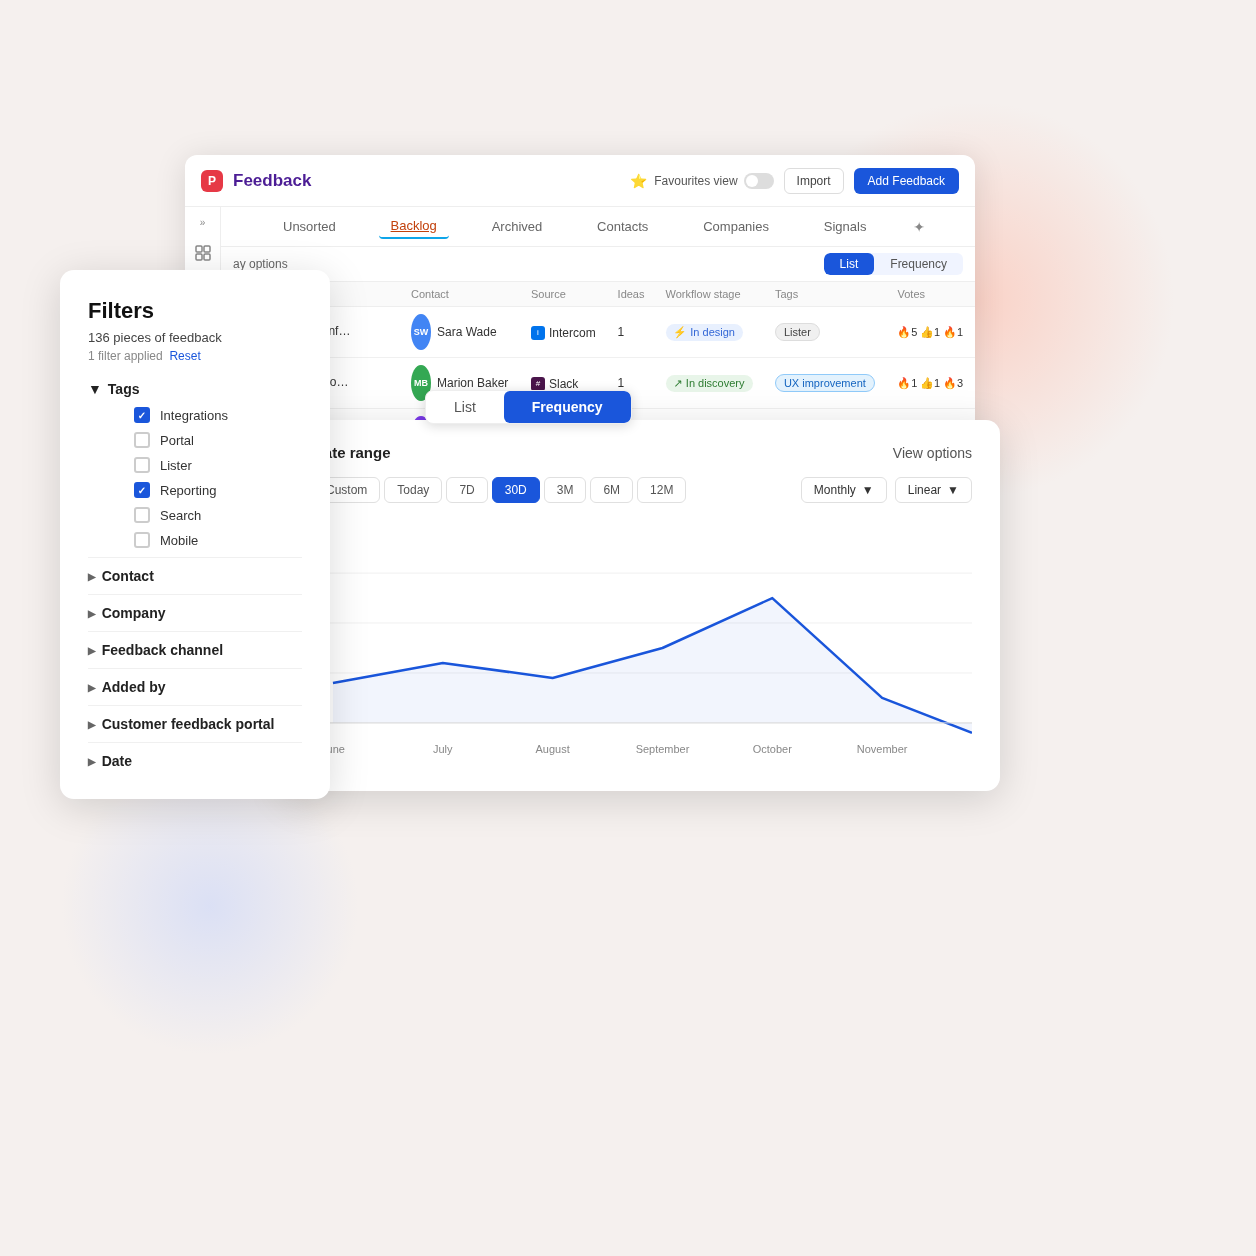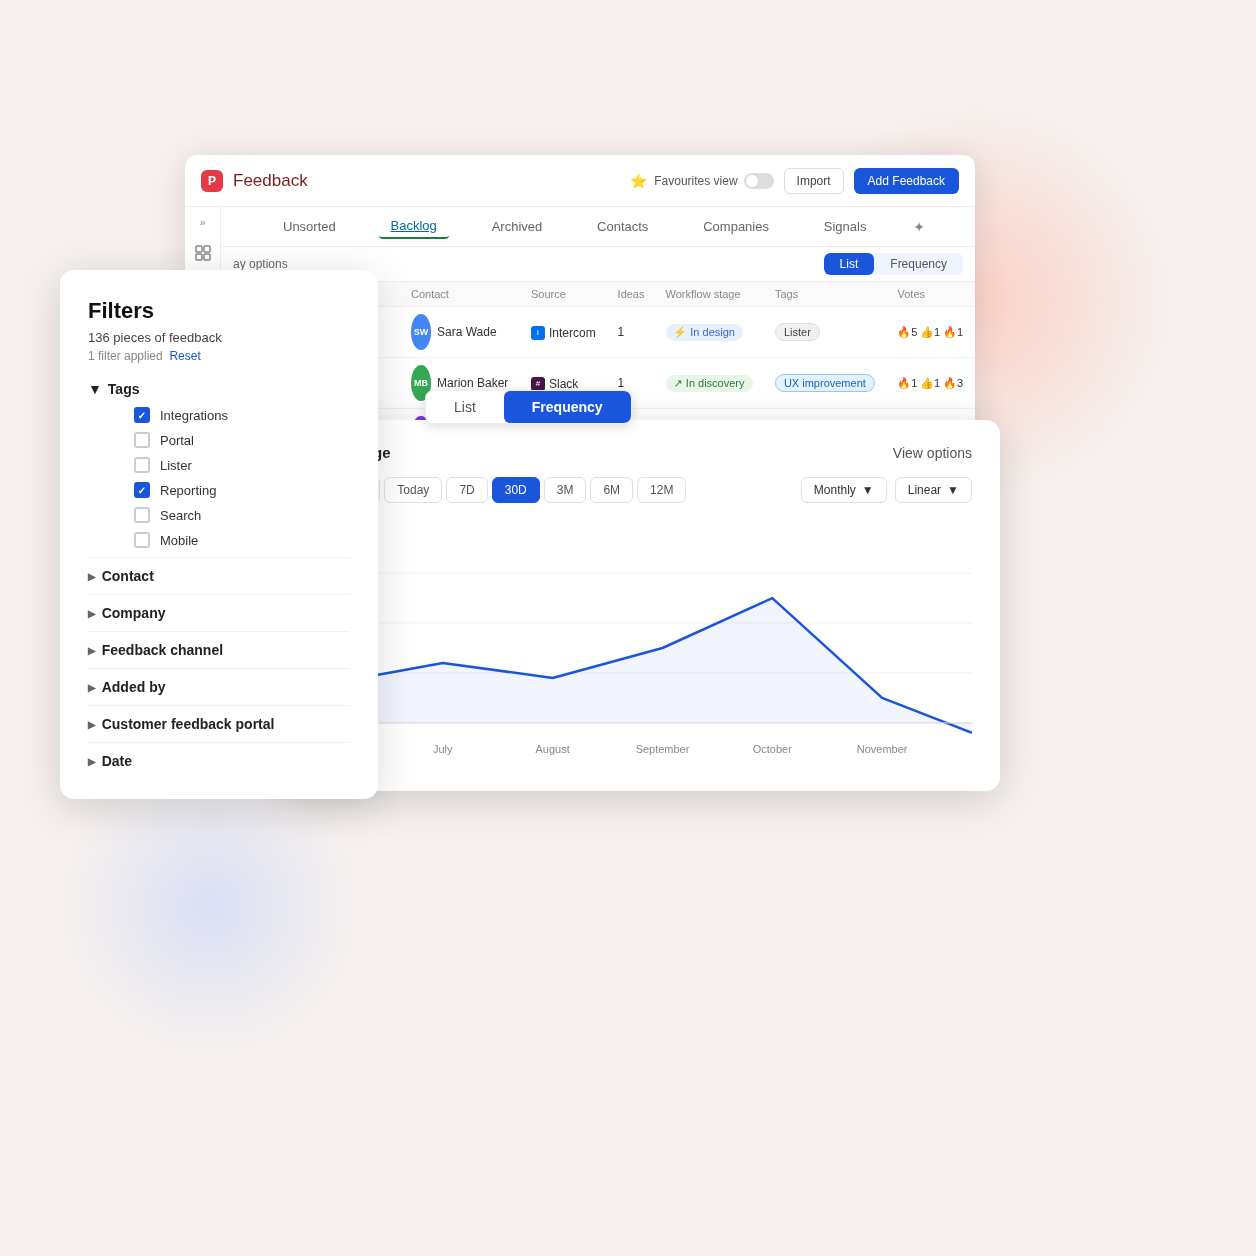--- a/index.html
+++ b/index.html
@@ -64,22 +64,22 @@
       margin-right: 10px;
       display: flex;
       align-items: center;
       justify-content: center;
       color: white;
       font-size: 12px;
       font-weight: bold;
     }
     .app-title {
       font-size: 17px;
-      font-weight: 400;
-      color: #7f1d1d;
+      font-weight: 700;
+      color: #4c1d95;
       flex: 1;
     }
     .topbar-right {
       display: flex;
       align-items: center;
       gap: 10px;
     }
     .favourites-toggle {
       display: flex;
       align-items: center;
@@ -149,23 +149,23 @@
       justify-content: space-between;
     }
     .nav-tab {
       padding: 4px 12px;
       font-size: 13px;
       color: #666;
       cursor: pointer;
       border-radius: 4px;
     }
     .nav-tab.active {
-      color: #0369a1;
+      color: #c2410c;
       font-weight: 500;
-      border-bottom: 2px solid #15803d;
+      border-bottom: 2px solid #0ea5e9;
       text-decoration: underline;
     }
     .nav-plus {
       color: #888;
       cursor: pointer;
       font-size: 14px;
       margin-left: 4px;
     }
 
     
@@ -287,21 +287,21 @@
       overflow: hidden;
       text-overflow: ellipsis;
       display: inline-block;
     }
 
     
     .filters-panel {
       position: absolute;
       top: 270px;
       left: 60px;
-      width: 318px;
+      width: 270px;
       background: #fff;
       border-radius: 14px;
       box-shadow: 0 8px 40px rgba(0,0,0,0.15);
       padding: 28px 28px 20px;
       z-index: 5;
     }
     .filters-title {
       font-size: 22px;
       font-weight: 700;
       color: #111;

